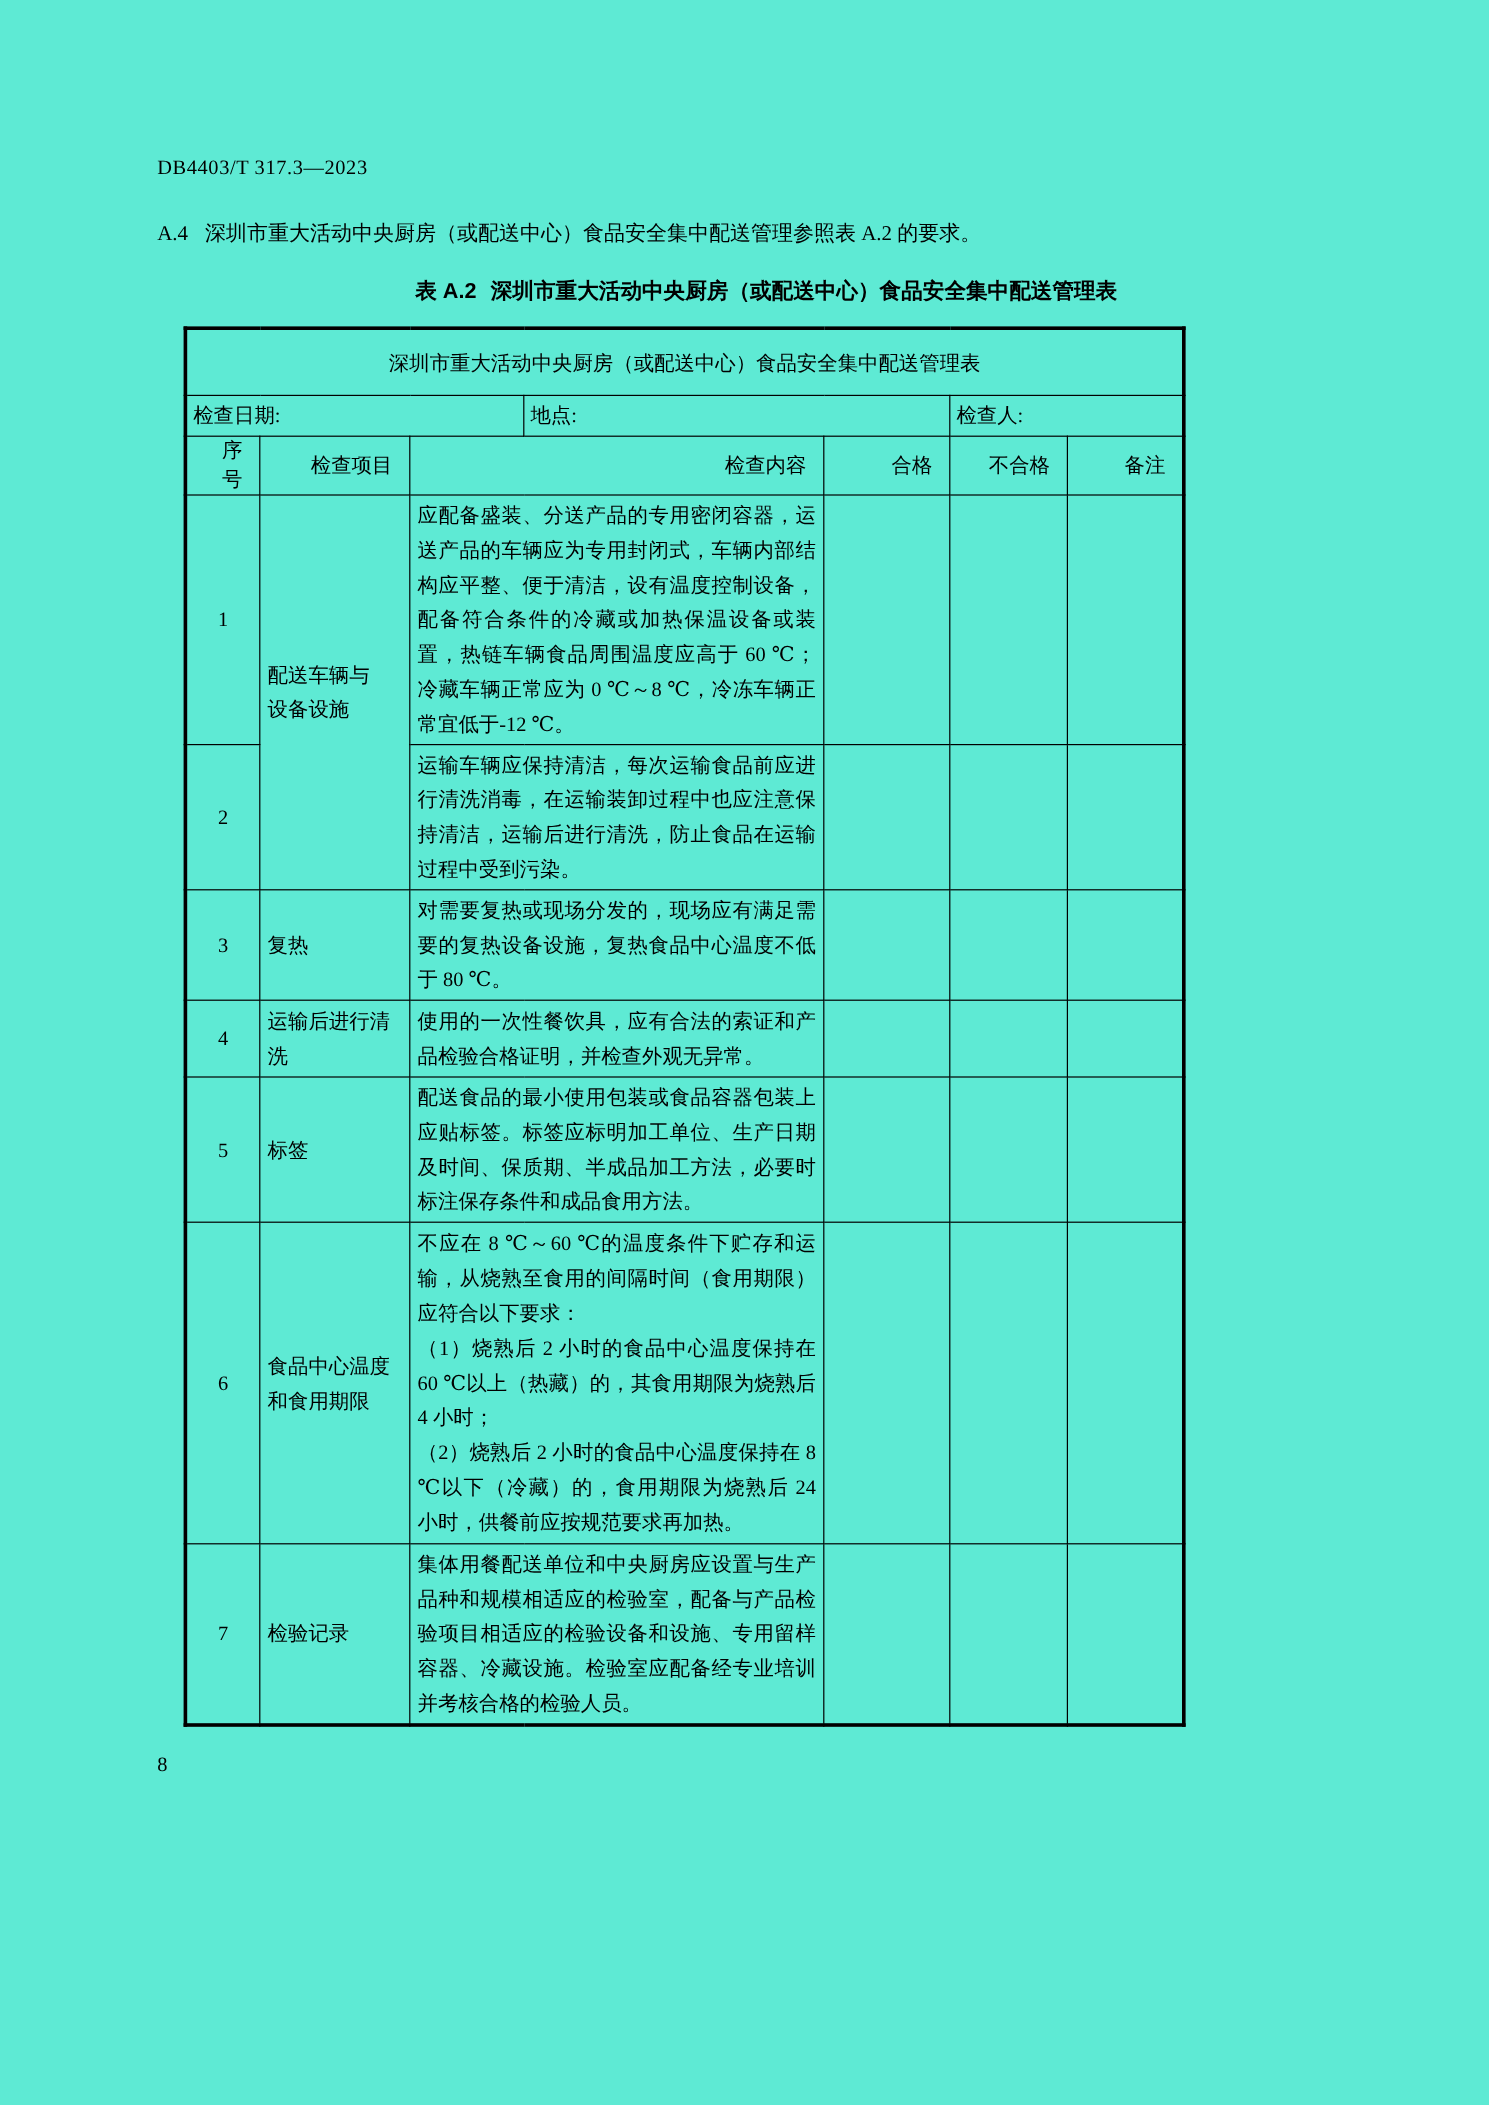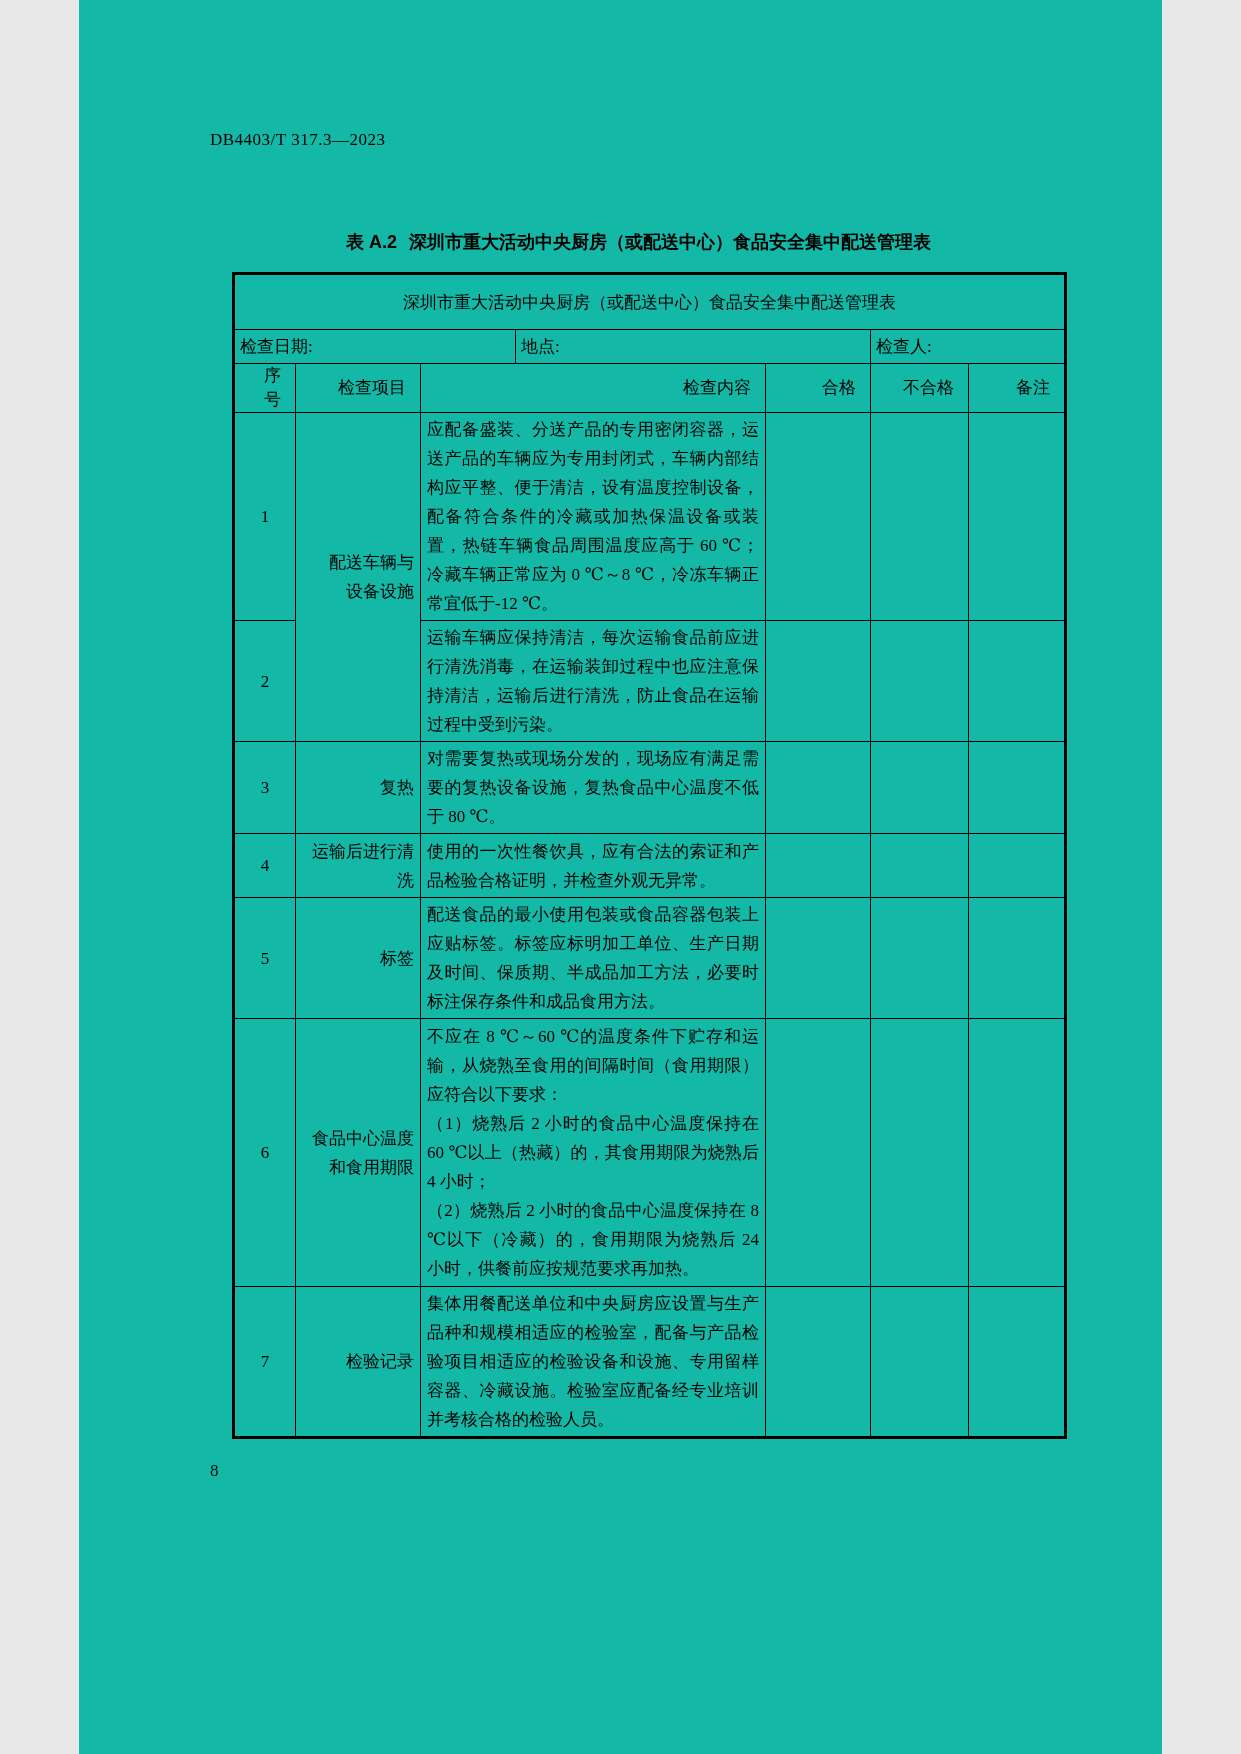--- a/index.html
+++ b/index.html
@@ -1,22 +1,22 @@
 <!DOCTYPE html>
 <html><head>
 <meta charset="utf-8">
 <style>
   * { margin: 0; padding: 0; box-sizing: border-box; }
   html, body { background: #e8e8e8; }
   .page {
     position: relative;
-    width: 1083px;
+    width: 1241px;
     height: 1754px;
     margin: 0 auto;
-    background: #14b8a6;
+    background: #5eead4;
     color: #000000;
     font-family: "Liberation Serif", "DejaVu Serif", serif;
     overflow: hidden;
   }
   .doc-code {
     position: absolute;
     left: 131px;
     top: 130px;
     font-size: 17px;
     letter-spacing: 0.5px;
@@ -54,21 +54,21 @@
     border: 1px solid #000;
     font-weight: normal;
     vertical-align: middle;
     line-height: 29px;
     padding: 2px 6px;
   }
   .tbl-title { text-align: center; height: 56px; }
   .meta-row td { height: 34px; padding-left: 5px; }
   .head-row th { text-align: right; height: 28px; line-height: 24px; padding: 0 14px; }
   .c-no { text-align: center; }
-  .c-item { text-align: right; white-space: pre-line; padding: 2px 3px; }
+  .c-item { text-align: left; white-space: pre-line; padding: 2px 3px; }
   .c-content { text-align: justify; white-space: pre-line; padding: 3px 9px; margin-left: 24px; }
   tr.r1 { height: 204px; }
   tr.r2 { height: 118px; }
   tr.r3 { height: 88px; }
   tr.r4 { height: 64px; }
   tr.r5 { height: 115px; }
   tr.r6 { height: 268px; }
   tr.r7 { height: 137px; }
   .page-num {
     position: absolute;
@@ -77,20 +77,23 @@
     font-size: 17px;
   }
 </style>
 </head>
 <body>
 
 <div class="page">
 
   <div class="doc-code">DB4403/T 317.3—2023</div>
 
+  <p class="clause">
+    <span class="lbl">A.4</span><span>深圳市重大活动中央厨房（或配送中心）食品安全集中配送管理参照表 A.2 的要求。</span>
+  </p>
 
   <h3 class="caption">
     <span class="lbl">表 A.2</span><span>深圳市重大活动中央厨房（或配送中心）食品安全集中配送管理表</span>
   </h3>
 
   <table class="insp">
     <colgroup>
       <col style="width:62px">
         <col style="width:125px">
         <col style="width:95px">

